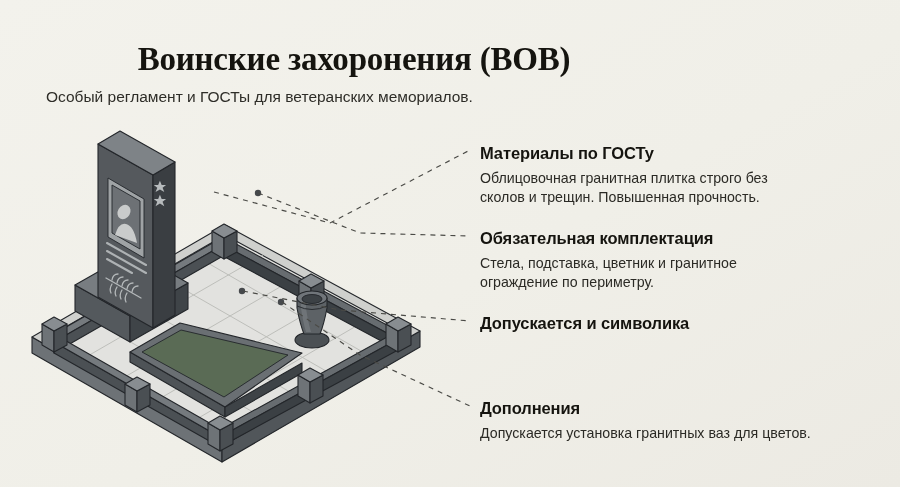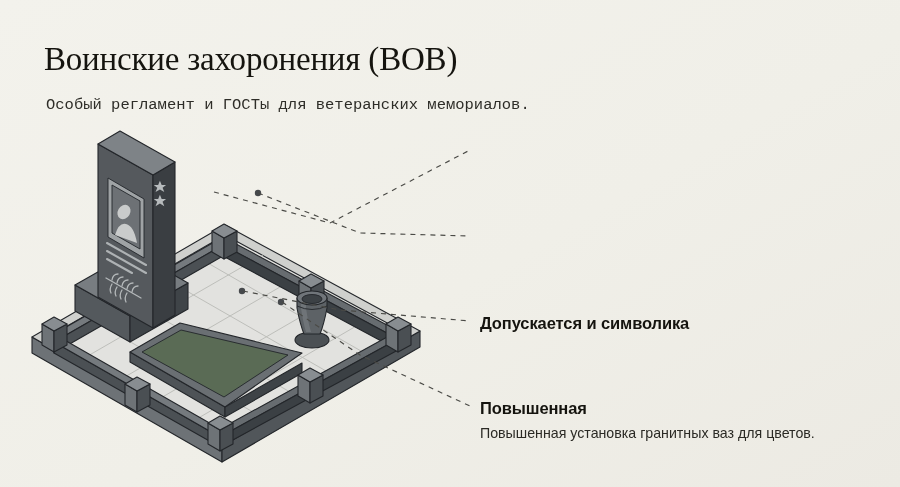--- a/index.html
+++ b/index.html
@@ -24,34 +24,35 @@
 
   
   #header {
     position: absolute;
     left: 44px;
     top: 40px;
     width: 620px;
   }
   #title {
     font-family: "Liberation Serif", serif;
-    font-weight: normal;
+    font-weight: bold;
     font-size: 33px;
     line-height: 38px;
     color: #15140f;
     letter-spacing: -0.2px;
     margin: 0;
     white-space: nowrap;
+    text-align: center;
   }
   #subtitle {
-    font-family: Liberation Mono, monospace;
+    font-family: Liberation Sans, sans-serif;
     font-size: 15.5px;
     line-height: 20px;
     color: #2e2d28;
-    margin: 17px 0 0 2px;
+    margin: 9px 0 0 2px;
     white-space: nowrap;
   }
 
   
   #illustration {
     position: absolute;
     left: 20px;
     top: 112px;
     width: 440px;
     height: 375px;
@@ -280,24 +281,34 @@
 
   <svg id="leaders" viewBox="0 0 900 487" xmlns="http://www.w3.org/2000/svg">
     <g fill="none" stroke="#4a4a46" stroke-width="1.15" stroke-dasharray="5 5" stroke-linecap="butt">
       <path d="M214,192 L330,223 L470,150"></path>
       <path d="M258,193 L360,233 L470,236"></path>
       <path d="M243,291 L340,310 L470,321"></path>
       <path d="M282,302 L360,355 L470,406"></path>
     </g>
   </svg>
 
-
+  <div class="callout" id="callout-0">
+    <h2 class="callout-title">Материалы по ГОСТу</h2>
+    <p class="callout-body">Облицовочная гранитная плитка строго без
+сколов и трещин. Повышенная прочность.</p>
+  </div>
+
+  <div class="callout" id="callout-1">
+    <h2 class="callout-title">Обязательная комплектация</h2>
+    <p class="callout-body">Стела, подставка, цветник и гранитное
+ограждение по периметру.</p>
+  </div>
 
   <div class="callout" id="callout-2">
     <h2 class="callout-title">Допускается и символика</h2>
   </div>
 
   <div class="callout" id="callout-3">
-    <h2 class="callout-title">Повышенная</h2>
-    <p class="callout-body">Повышенная установка гранитных ваз для цветов.</p>
+    <h2 class="callout-title">Дополнения</h2>
+    <p class="callout-body">Допускается установка гранитных ваз для цветов.</p>
   </div>
 
 </div>
 
 </body></html>

